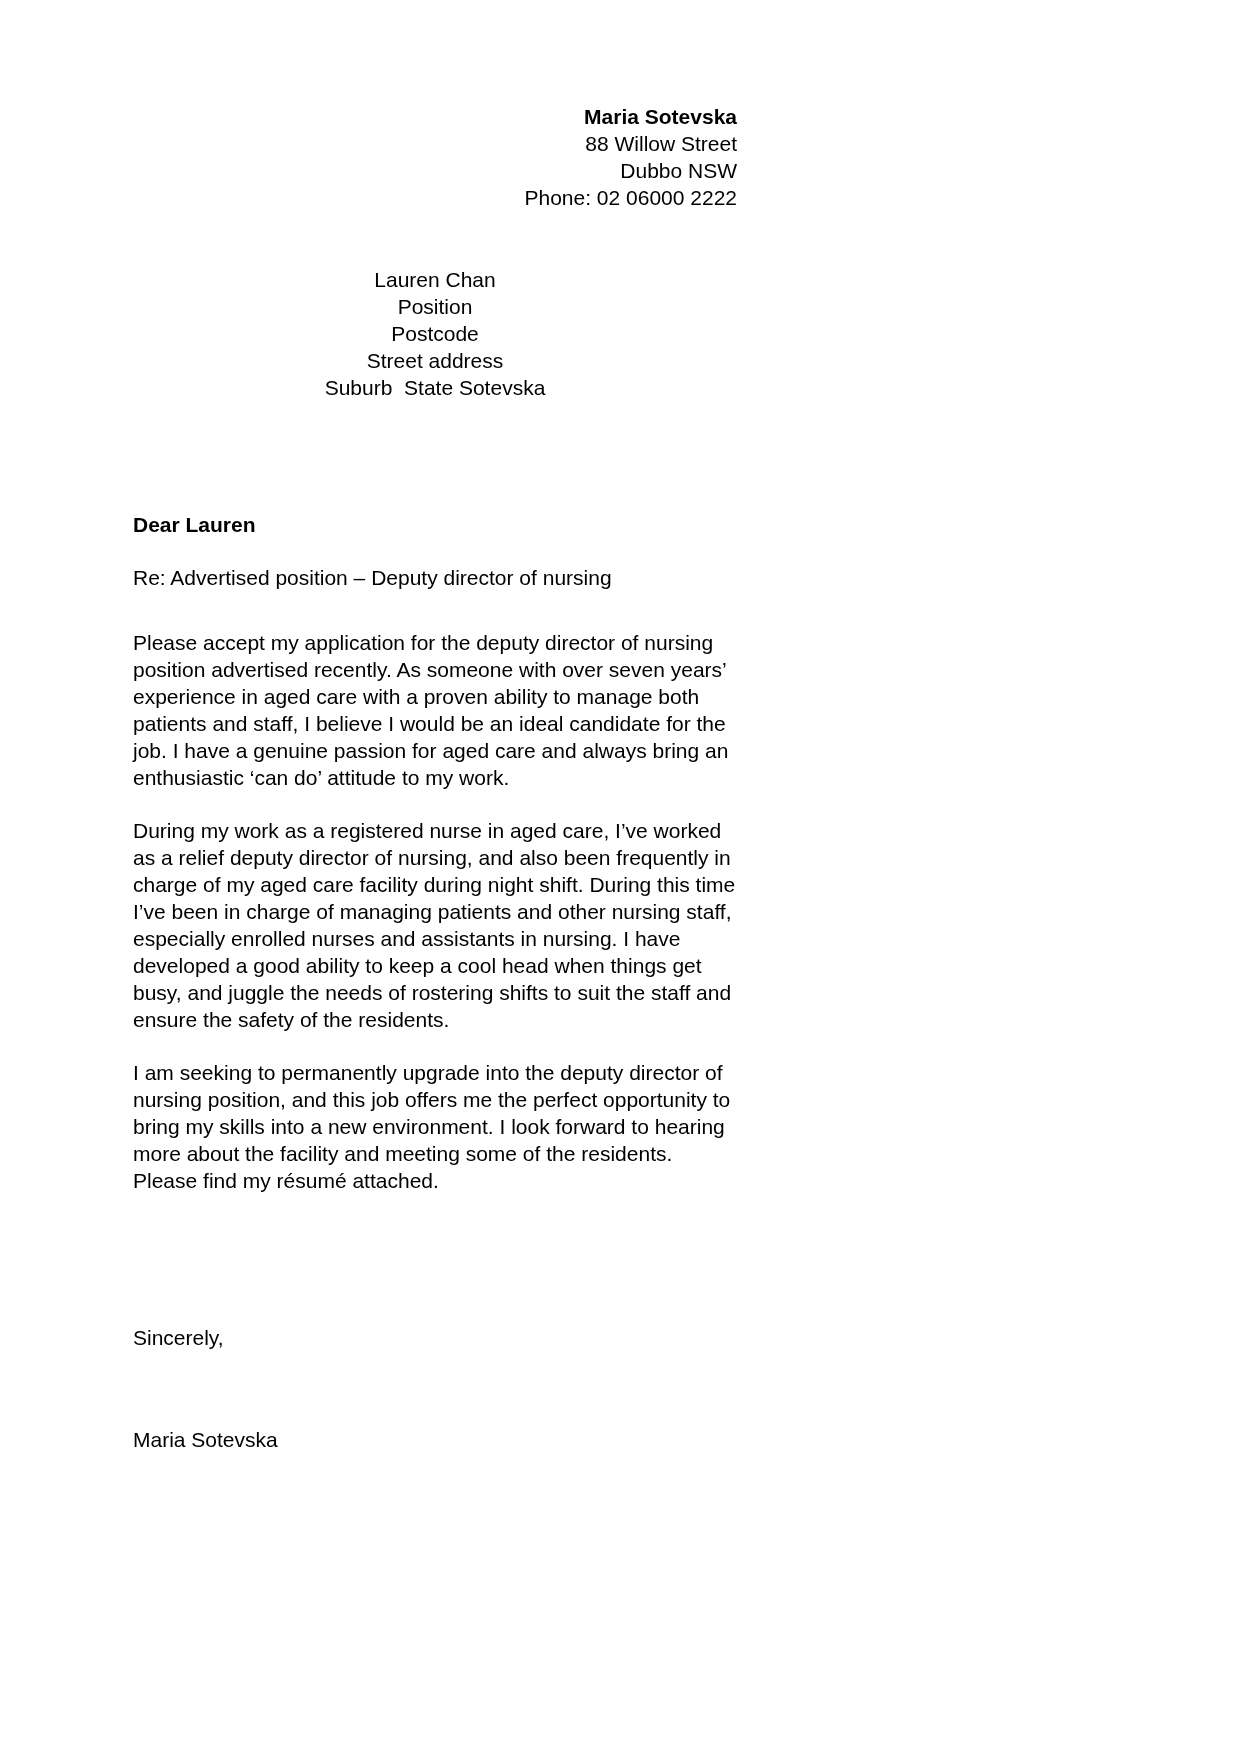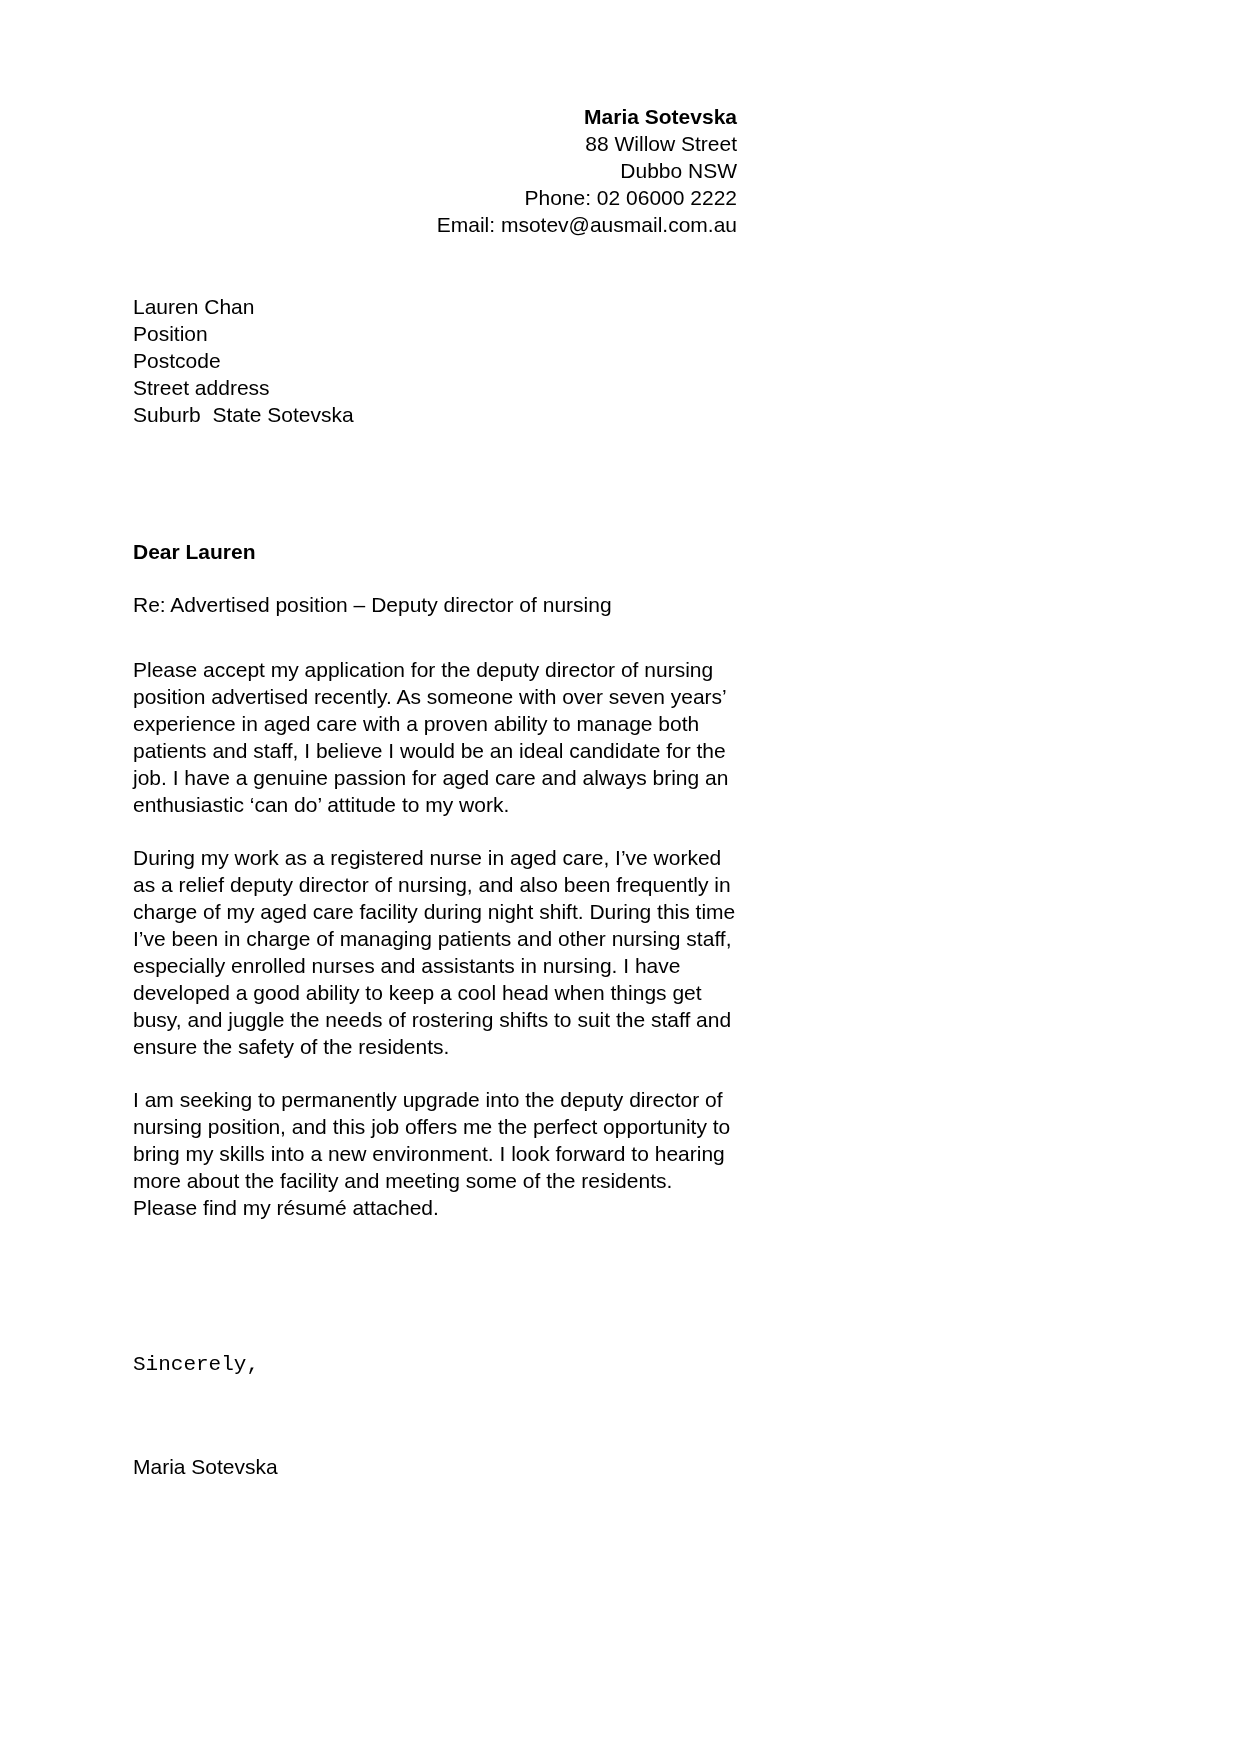--- a/index.html
+++ b/index.html
@@ -22,51 +22,49 @@
   }
   .sender-block {
     text-align: right;
     margin-bottom: 55px;
   }
   .sender-block .line { white-space: pre; }
   .bold { font-weight: bold; }
   .recipient-block {
     margin-bottom: 110px;
   }
-  .recipient-block .line { white-space: pre; }
+  .recipient-block .line { white-space: pre; text-align: center; }
   .salutation {
     margin-bottom: 26px;
     font-weight: bold;
   }
   .subject {
     font-weight: normal;
     margin-bottom: 38px;
   }
   .para {
     margin: 0 0 26px 0;
   }
   .closing {
     margin-top: 130px;
-    font-family: Liberation Mono, monospace;
   }
   .signature {
     margin-top: 75px;
   }
 </style>
 </head>
 <body>
 
 <div class="page">
 
   <div class="sender-block">
     <div class="line bold">Maria Sotevska</div>
     <div class="line">88 Willow Street</div>
     <div class="line">Dubbo NSW</div>
     <div class="line">Phone: 02 06000 2222</div>
-    <div class="line">Email: msotev@ausmail.com.au</div>
   </div>
 
   <div class="recipient-block">
     <div class="line">Lauren Chan</div>
     <div class="line">Position</div>
     <div class="line">Postcode</div>
     <div class="line">Street address</div>
     <div class="line">Suburb  State Sotevska</div>
   </div>
 

